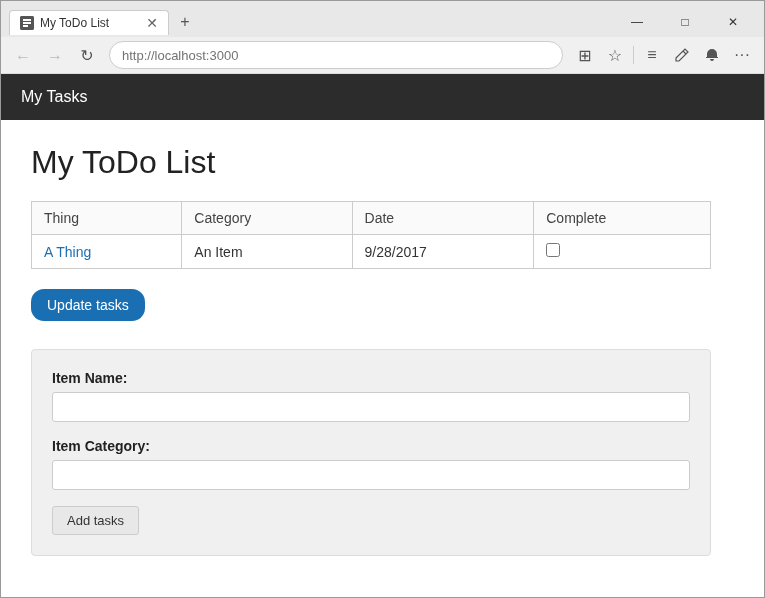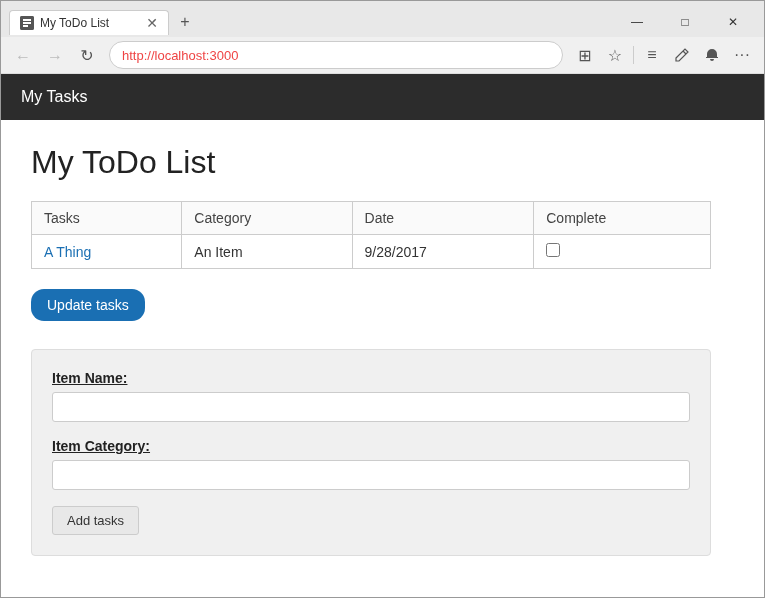--- a/index.html
+++ b/index.html
@@ -90,21 +90,21 @@
     }
     .nav-btn.disabled { color: #bbb; cursor: default; }
     .address-bar {
       flex: 1;
       height: 28px;
       border: 1px solid #ccc;
       border-radius: 14px;
       padding: 12px 12px;
       font-size: 13px;
       background: #fff;
-      color: #ef4444;
+      color: #737373;
       outline: none;
       margin: 0 4px;
     }
     .nav-icons {
       display: flex;
       align-items: center;
       gap: 2px;
     }
     .nav-icon {
       width: 28px;
@@ -196,21 +196,20 @@
     }
     .form-group {
       margin-bottom: 16px;
     }
     .form-label {
       display: block;
       font-weight: 600;
       color: #222;
       margin-bottom: 6px;
       font-size: 14px;
-      text-decoration: underline;
     }
     .form-input {
       width: 100%;
       height: 30px;
       border: 1px solid #ccc;
       border-radius: 3px;
       padding: 0 8px;
       font-size: 14px;
       background: #fff;
       outline: none;
@@ -301,21 +300,21 @@
       <span>My Tasks</span>
     </div>
 
     <div class="app-content">
       <h1 class="page-title">My ToDo List</h1>
 
       
       <table class="todo-table">
         <thead>
           <tr>
-            <th>Tasks</th>
+            <th>Thing</th>
             <th>Category</th>
             <th>Date</th>
             <th>Complete</th>
           </tr>
         </thead>
         <tbody id="todo-tbody">
         <tr>
               <td style="color: rgb(26, 111, 179); cursor: pointer;">A Thing</td>
               <td class="category" style="color: rgb(51, 51, 51);">An Item</td>
               <td class="date" style="color: rgb(51, 51, 51);">9/28/2017</td>

